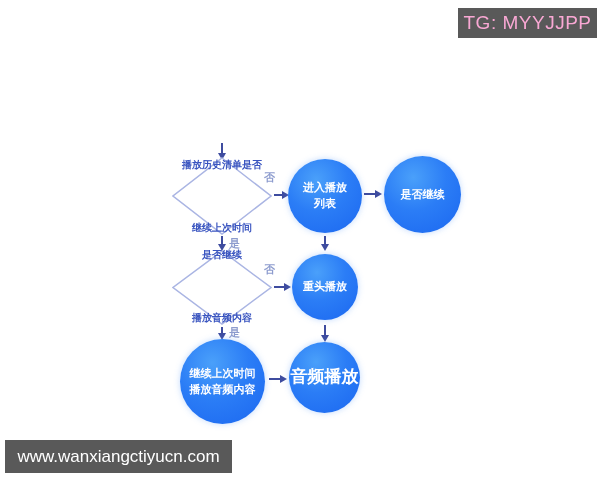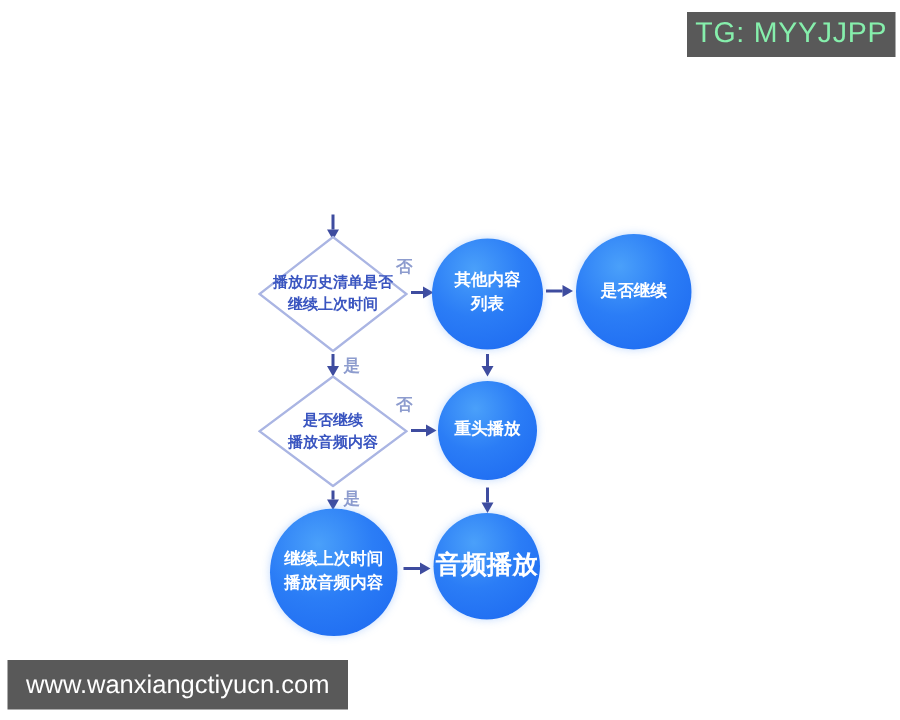--- a/index.html
+++ b/index.html
@@ -6,21 +6,21 @@
   html,body { background:#ffffff; }
   body { font-family:"Liberation Sans", sans-serif; }
   .canvas {
     position:relative; width:600px; height:480px;
     background:#ffffff; overflow:hidden;
   }
 
   
   .tg-badge {
     position:absolute; left:458px; top:8px; width:139px; height:30px;
-    background:#595959; color:#86efac; font-size:19px;
+    background:#595959; color:#f9a8d4; font-size:19px;
     display:flex; align-items:center; justify-content:center;
     letter-spacing:0.5px;
   }
 
   
   .url-bar {
     position:absolute; left:5px; top:440px; width:227px; height:33px;
     background:#595959; color:#ffffff; font-size:17px;
     display:flex; align-items:center; justify-content:center;
   }
@@ -41,23 +41,24 @@
   .c-continue { left:180px; top:339px; width:85px; height:85px; font-size:11px; }
   .c-audio    { left:289px; top:342px; width:71px; height:71px; font-size:17px; }
 
   
   .diamond { position:absolute; }
   .d1 { left:172px; top:157px; width:100px; height:78px; }
   .d2 { left:172px; top:250px; width:100px; height:75px; }
   .diamond svg { position:absolute; left:0; top:0; }
   .diamond .d-text {
     position:absolute; left:0; top:0; width:100%; height:100%;
-    display:flex; flex-direction:column; align-items:center; justify-content:center;
+    display:flex; flex-direction:column; align-items:center; justify-content:flex-end;
     font-size:10px; font-weight:bold; color:#3a55c0; line-height:1.5;
     text-align:center;
+    gap:48px;
   }
 
   
   .arr-v { position:absolute; width:2px; background:#3e4c9f; }
   .arr-v::after {
     content:""; position:absolute; bottom:-7px; left:-3px;
     border:4px solid transparent; border-bottom:none;
     border-top:7px solid #3e4c9f;
   }
   .arr-h { position:absolute; height:2px; background:#3e4c9f; }
@@ -92,21 +93,21 @@
       <span>播放历史清单是否</span>
       <span>继续上次时间</span>
     </div>
   </div>
 
   <span class="edge-label" style="left:264px; top:170px;">否</span>
 
   <div class="arr-h" style="left:274px; top:194px; width:8px;"></div>
 
   <div class="node-circle c-playlist">
-    <span>其他内容</span>
+    <span>进入播放</span>
     <span>列表</span>
   </div>
 
   <div class="arr-h" style="left:364px; top:193px; width:11px;"></div>
 
   <div class="node-circle c-other">
     <span>是否继续</span>
   </div>
 
   <div class="arr-v" style="left:221px; top:236px; height:8px;"></div>

